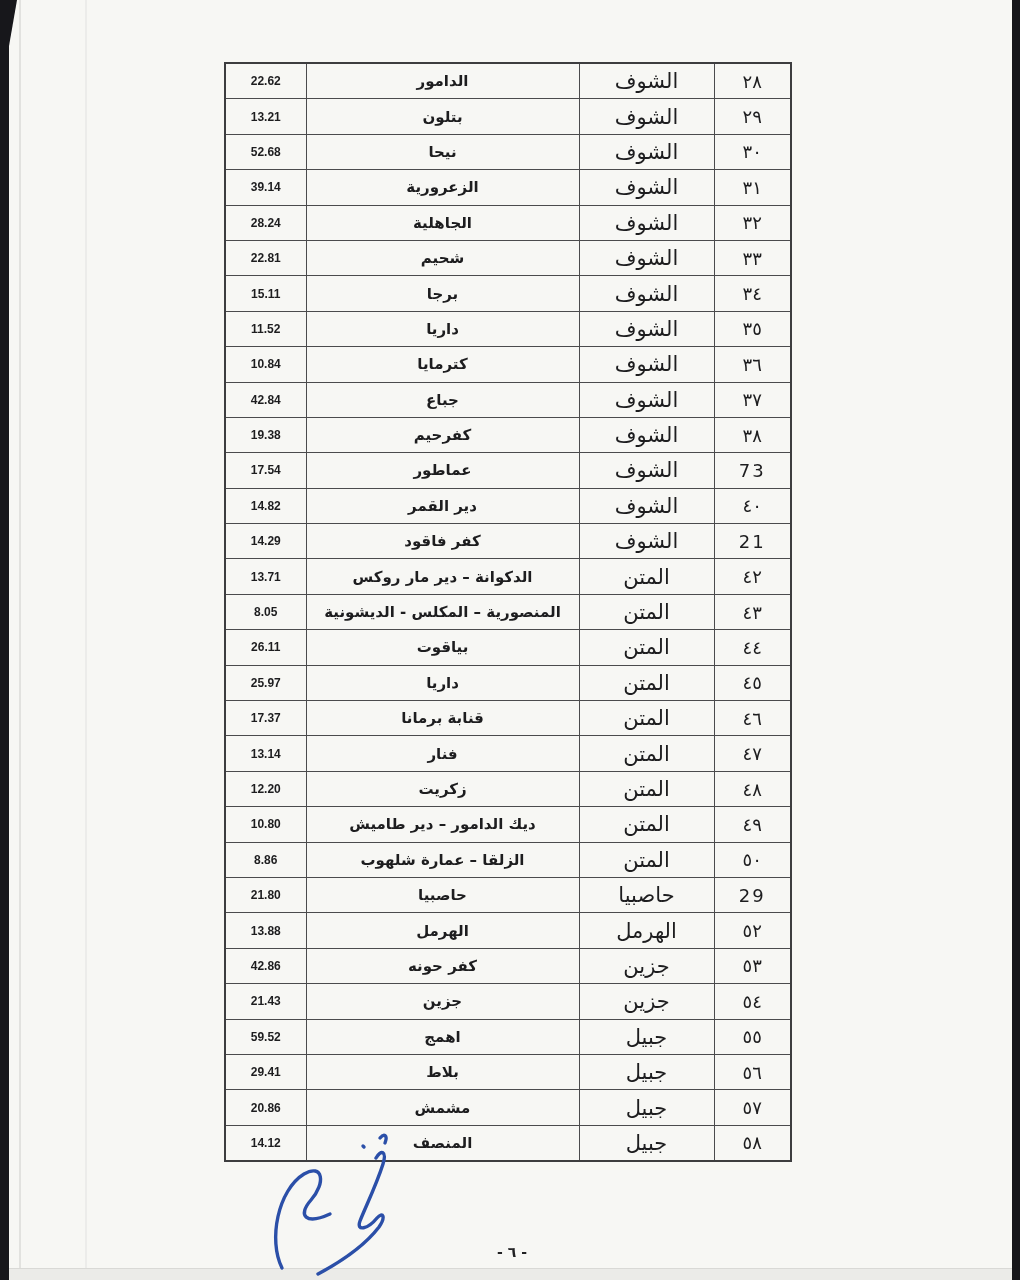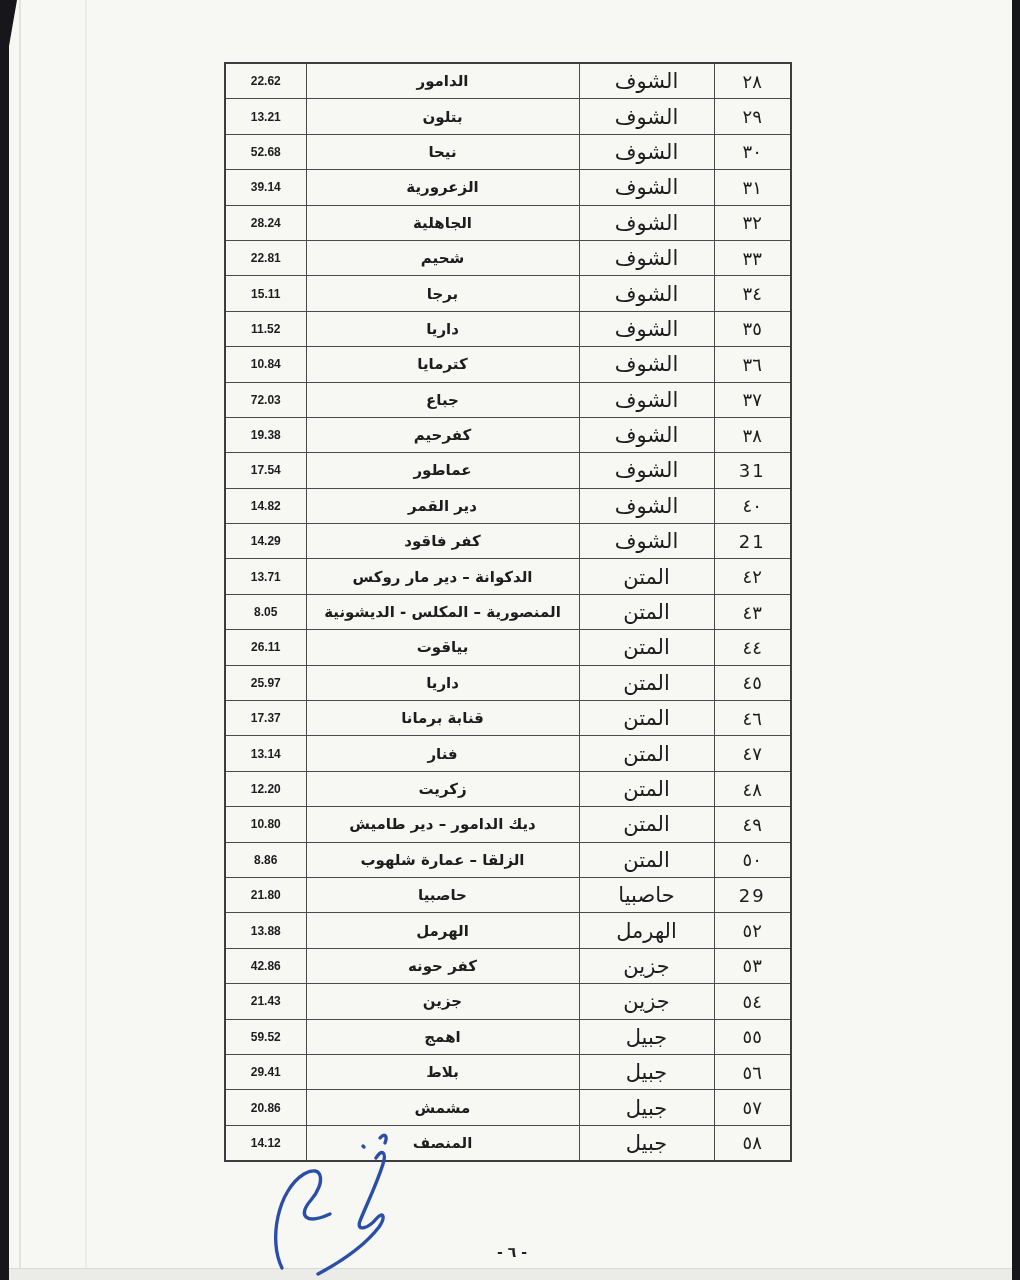--- a/index.html
+++ b/index.html
@@ -111,30 +111,30 @@
         <tr>
           <td class="c-no">٣٦</td>
           <td class="c-district">الشوف</td>
           <td class="c-town">كترمايا</td>
           <td class="c-value">10.84</td>
         </tr>
         <tr>
           <td class="c-no">٣٧</td>
           <td class="c-district">الشوف</td>
           <td class="c-town">جباع</td>
-          <td class="c-value">72.03</td>
+          <td class="c-value">42.84</td>
         </tr>
         <tr>
           <td class="c-no">٣٨</td>
           <td class="c-district">الشوف</td>
           <td class="c-town">كفرحيم</td>
           <td class="c-value">19.38</td>
         </tr>
         <tr>
-          <td class="c-no">31</td>
+          <td class="c-no">73</td>
           <td class="c-district">الشوف</td>
           <td class="c-town">عماطور</td>
           <td class="c-value">17.54</td>
         </tr>
         <tr>
           <td class="c-no">٤٠</td>
           <td class="c-district">الشوف</td>
           <td class="c-town">دير القمر</td>
           <td class="c-value">14.82</td>
         </tr>

